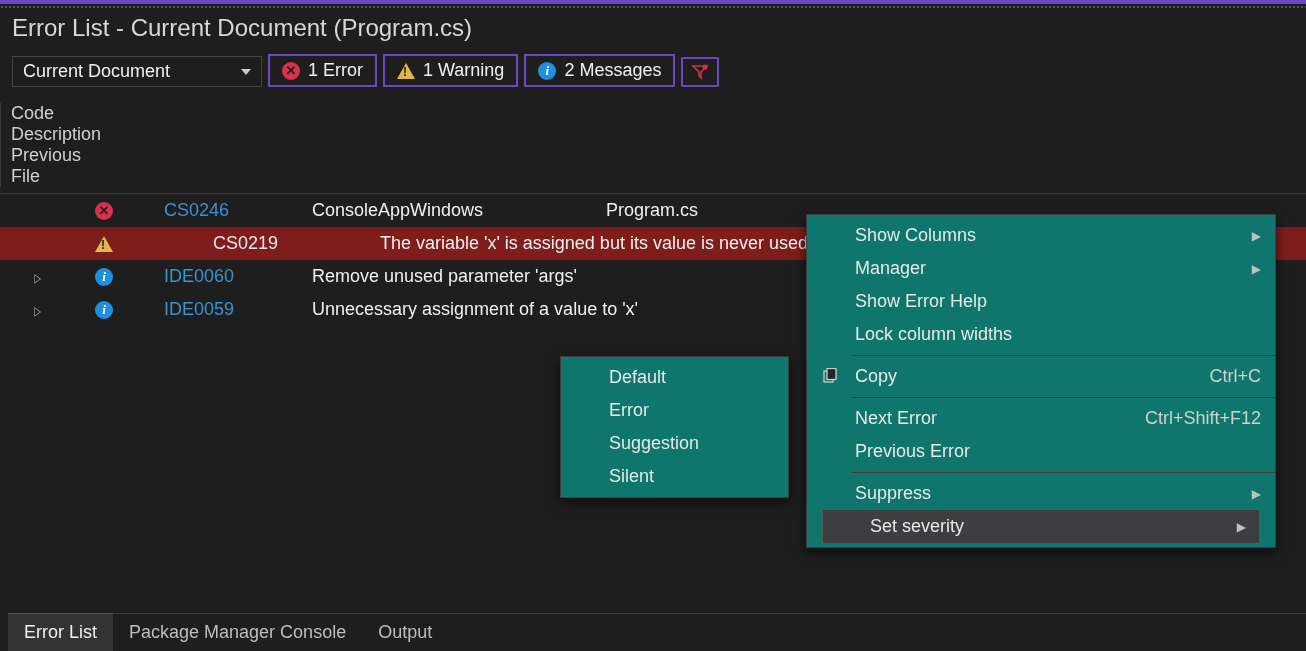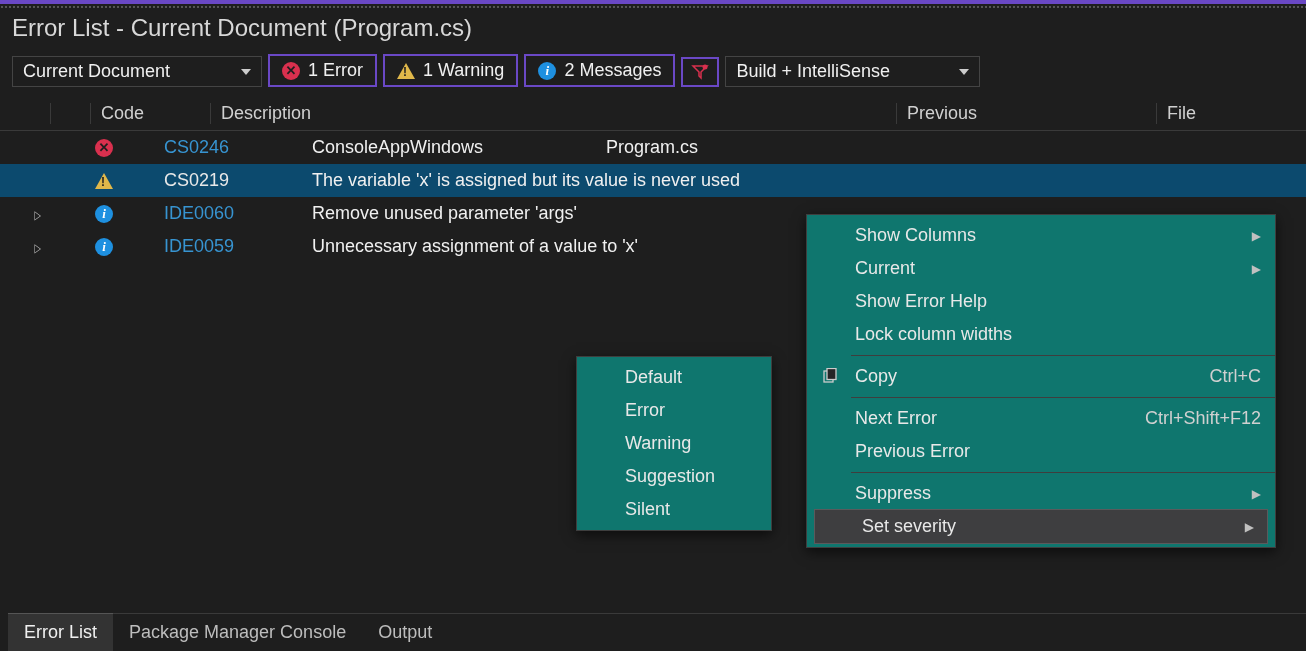--- a/index.html
+++ b/index.html
@@ -107,35 +107,36 @@
     font-family: Georgia, serif;
     line-height: 1;
   }
   .icon-info::before { content: "i"; }
 
   
   .table-header {
     display: flex;
     border-bottom: 1px solid #3a3a3a;
     padding: 6px 0;
+    flex-direction: column;
   }
   .col-expand { width: 50px; }
   .col-icon { width: 40px; display:flex; align-items:center; justify-content:center;}
   .col-code { width: 120px; padding-left: 6px;}
   .col-desc { flex: 1; padding-right: 20px;}
   .col-project { width: 260px; }
   .col-file { width: 150px; }
   .th { color: #d0d0d0; border-left: 1px solid #3a3a3a; padding-left: 10px; }
   .row {
     display: flex;
     align-items: center;
     padding: 6px 0;
     gap: 34px;
   }
-  .row.selected { background: #0c4a6e; }
+  .row.selected { background: #7f1d1d; text-align: right; }
   .code-link { color: #3794d1; }
   .code-plain { color: #e8e8e8; }
   .expand-tri {
     color: #c0c0c0;
     font-size: 12px;
     display:inline-block;
     transform: scaleX(0.7);
   }
   
   .context-menu {
@@ -144,23 +145,23 @@
     border: 1px solid #3e3e3e;
     box-shadow: 0 4px 12px rgba(0,0,0,0.6);
     padding: 4px 0;
   }
   .context-menu.main {
     left: 806px;
     top: 214px;
     width: 470px;
   }
   .context-menu.sub {
-    left: 576px;
+    left: 560px;
     top: 356px;
-    width: 196px;
+    width: 229px;
   }
   .menu-item {
     display: flex;
     align-items: center;
     padding: 6px 14px 6px 48px;
     cursor: pointer;
     color: #e8e8e8;
     position: relative;
     white-space: nowrap;
   }
@@ -170,21 +171,21 @@
     padding-left: 30px;
   }
   .menu-item .sub-arrow {
     margin-left: auto;
     color: #c0c0c0;
     font-size: 12px;
   }
   .menu-item.highlight {
     background: #3e3e40;
     border: 1px solid #5a5a5c;
-    margin: -1px 7px;
+    margin: -1px 15px;
     padding: 6px 13px 6px 47px;
   }
   .menu-sep {
     height: 1px;
     background: #3e3e3e;
     margin: 4px 0 4px 44px;
   }
   .menu-icon {
     position: absolute;
     left: 14px;
@@ -236,24 +237,20 @@
   </div>
   <div class="toggle-btn">
     <span class="icon-info"></span>
     <span>2 Messages</span>
   </div>
   <div class="filter-btn">
     <svg width="18" height="18" viewBox="0 0 18 18">
       <path d="M2 3 L16 3 L10 9 L10 15 L8 13 L8 9 Z" fill="none" stroke="#d9304e" stroke-width="1.5"></path>
       <circle cx="14" cy="4" r="2.5" fill="#d9304e"></circle>
     </svg>
-  </div>
-  <div class="dropdown small">
-    <span>Build + IntelliSense</span>
-    <span class="arrow"></span>
   </div>
 </div>
 
 <div class="table-header">
   <div class="col-expand th" style="border-left:none"></div>
   <div class="col-icon th"></div>
   <div class="col-code th">Code</div>
   <div class="col-desc th">Description</div>
   <div class="col-project th">Previous</div>
   <div class="col-file th">File</div>
@@ -300,21 +297,21 @@
       <div class="col-file"></div>
     </div>
   </div>
 
 <div class="context-menu main">
   <div class="menu-item">
     <span>Show Columns</span>
     <span class="sub-arrow">▶</span>
   </div>
   <div class="menu-item">
-    <span>Current</span>
+    <span>Manager</span>
     <span class="sub-arrow">▶</span>
   </div>
   <div class="menu-item">
     <span>Show Error Help</span>
   </div>
   <div class="menu-item">
     <span>Lock column widths</span>
   </div>
   <div class="menu-sep"></div>
   <div class="menu-item">
@@ -347,23 +344,20 @@
 </div>
 
 <div class="context-menu sub">
   <div class="menu-item">
       <span>Default</span>
     </div>
   <div class="menu-item">
       <span>Error</span>
     </div>
   <div class="menu-item">
-      <span>Warning</span>
-    </div>
-  <div class="menu-item">
       <span>Suggestion</span>
     </div>
   <div class="menu-item">
       <span>Silent</span>
     </div>
 </div>
 
 <div class="bottom-tabs">
   <div class="bottom-tab active">Error List</div>
   <div class="bottom-tab">Package Manager Console</div>

